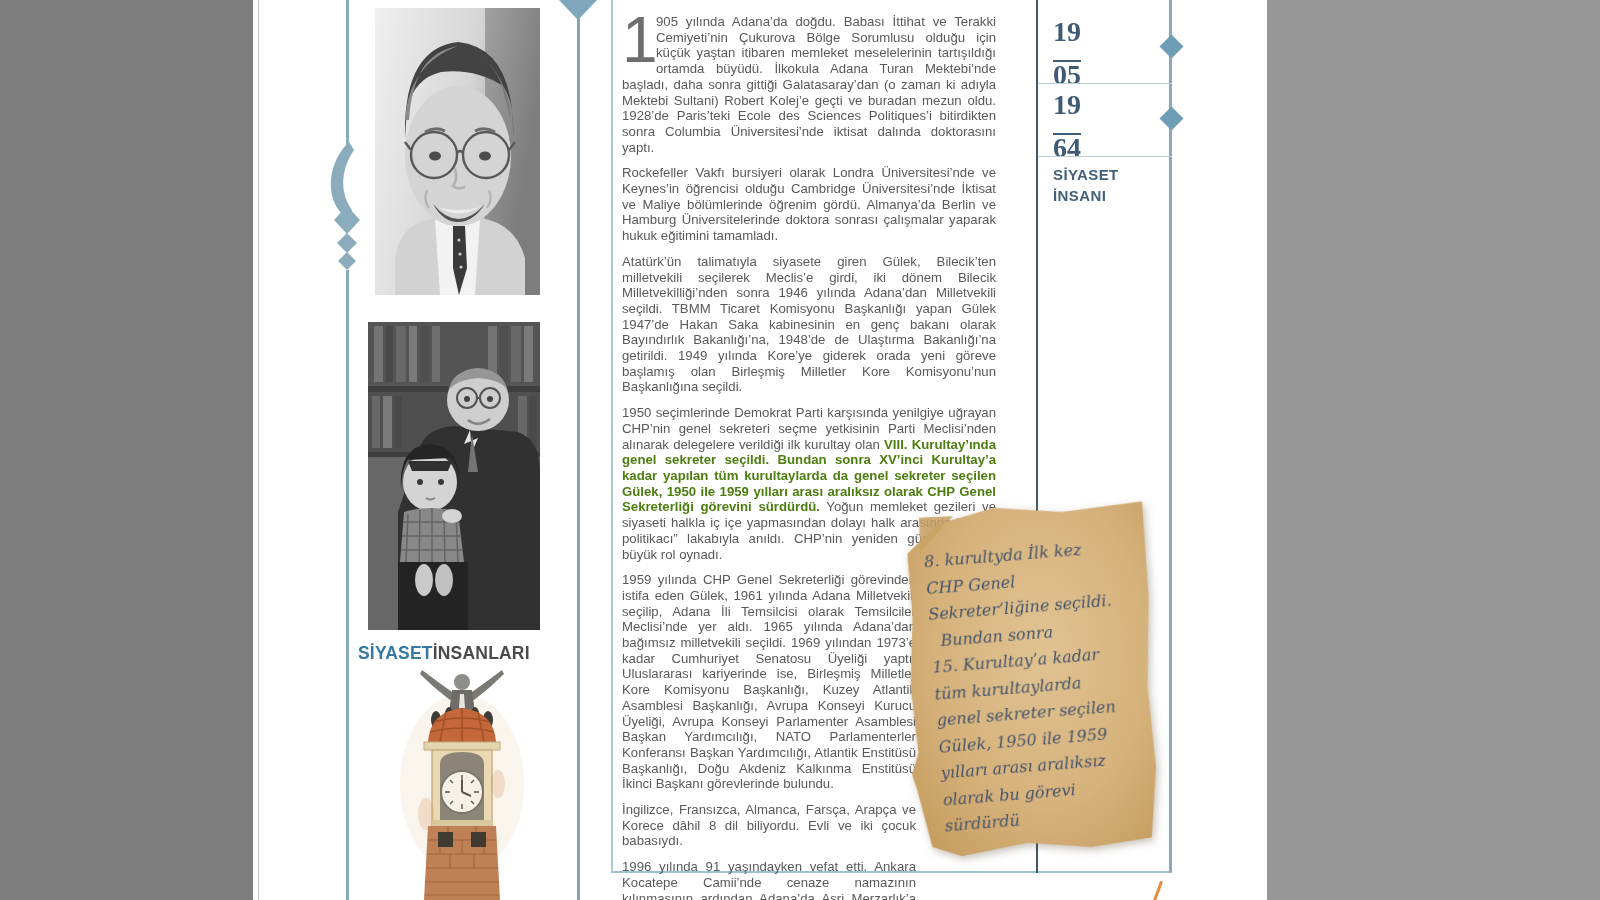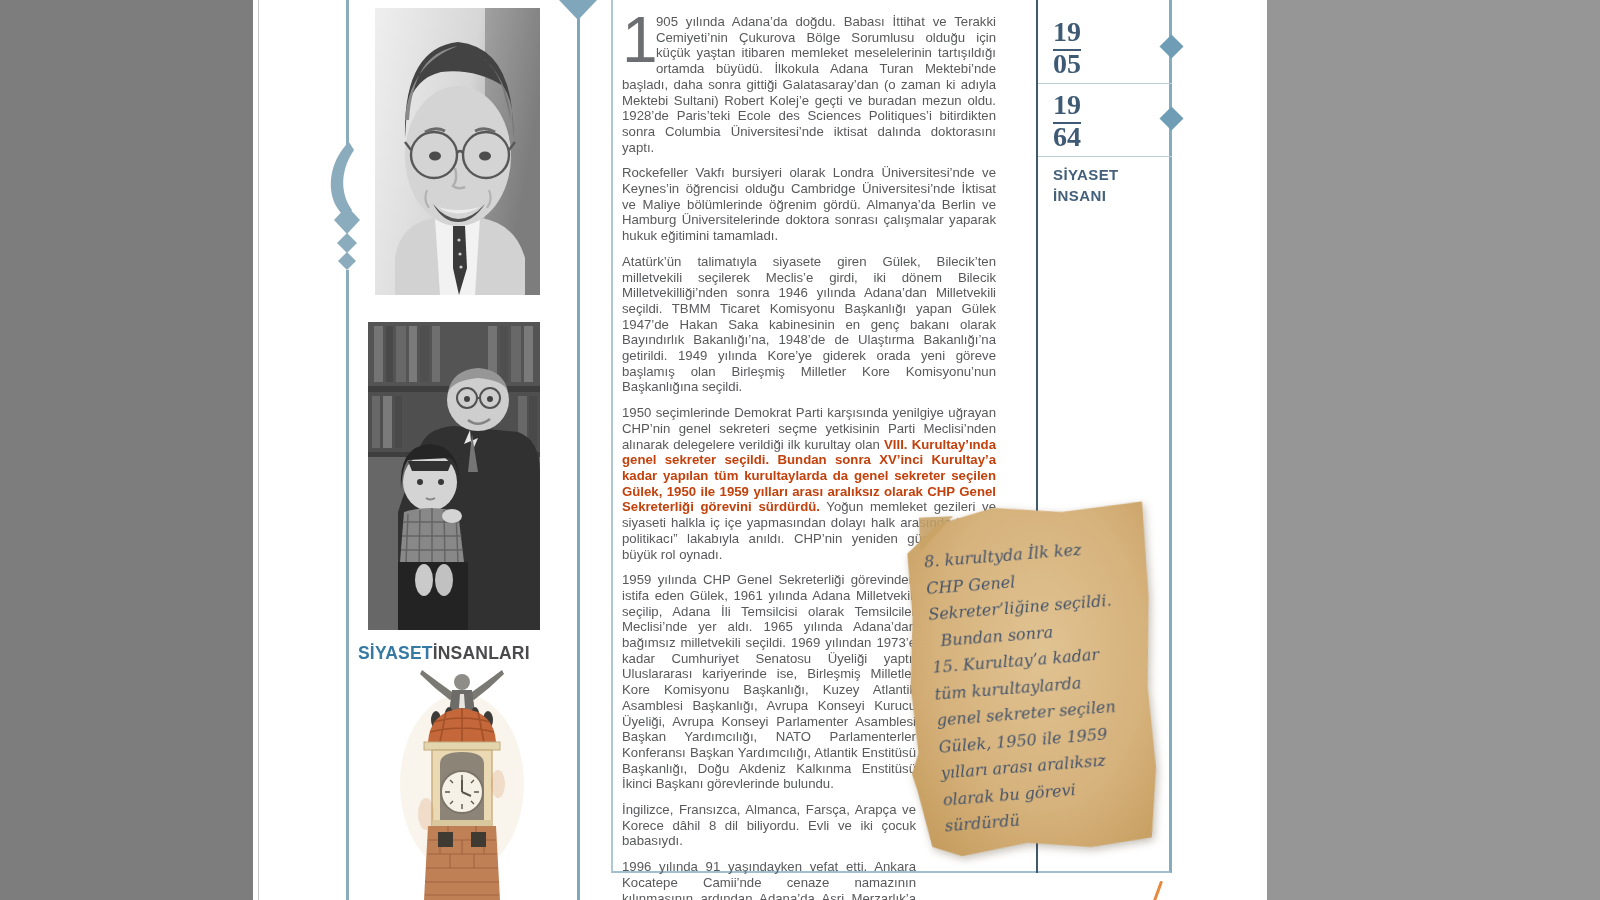--- a/index.html
+++ b/index.html
@@ -26,27 +26,27 @@
   .series-title .hl{color:#3679a3;}
   .series-title .rest{color:#4b4b4d;}
   .tower{left:392px;top:664px;width:140px;height:236px;overflow:hidden;}
 
   
   .textbox{left:611px;top:0;width:561px;height:873px;box-sizing:border-box;border-left:2px solid #adc8d2;border-right:3px solid #85abbe;border-bottom:2px solid #9fc0cd;background:transparent;}
   .article{left:622px;top:14px;width:374px;color:#58595b;font-size:13.2px;line-height:15.7px;text-align:justify;}
   .article p{margin:0;}
   .article p + p{margin-top:10px;}
   .dropcap{float:left;font-size:64px;line-height:47px;height:47px;width:30px;color:#6d6e71;margin:3px 4px 0 0;font-weight:400;}
-  .b{font-weight:700;color:#c2410c;}
+  .b{font-weight:700;color:#4d7c0f;}
   .wrap-spacer{float:right;width:74px;height:330px;margin-top:17px;margin-left:6px;}
 
   
   .divider-dark{left:1036px;top:0;width:2px;height:873px;background:#3f5a6e;}
   .year{left:1053px;font-family:"Liberation Serif",serif;font-weight:700;font-size:28px;line-height:26px;color:#3e5a74;}
-  .year .yt{display:inline-block;border-bottom:2px solid #3e5a74;padding-bottom:4px;}
+  .year .yt{display:inline-block;border-bottom:2px solid #3e5a74;padding-bottom:15px;}
   .year .yb{display:block;text-align:right;}
   .year1{top:19px;}
   .year2{top:92px;}
   .sb-hline{left:1038px;width:134px;height:1px;background:#b8cfd8;}
   .sb-hline1{top:83px;}
   .sb-hline2{top:156px;}
   .diamond{width:17px;height:17px;background:#6f9db6;transform:rotate(45deg);}
   .dmd1{left:1163px;top:38px;}
   .dmd2{left:1163px;top:110px;}
   .category-label{left:1053px;top:164px;font-weight:700;font-size:15px;line-height:21px;letter-spacing:.4px;color:#44607a;}

